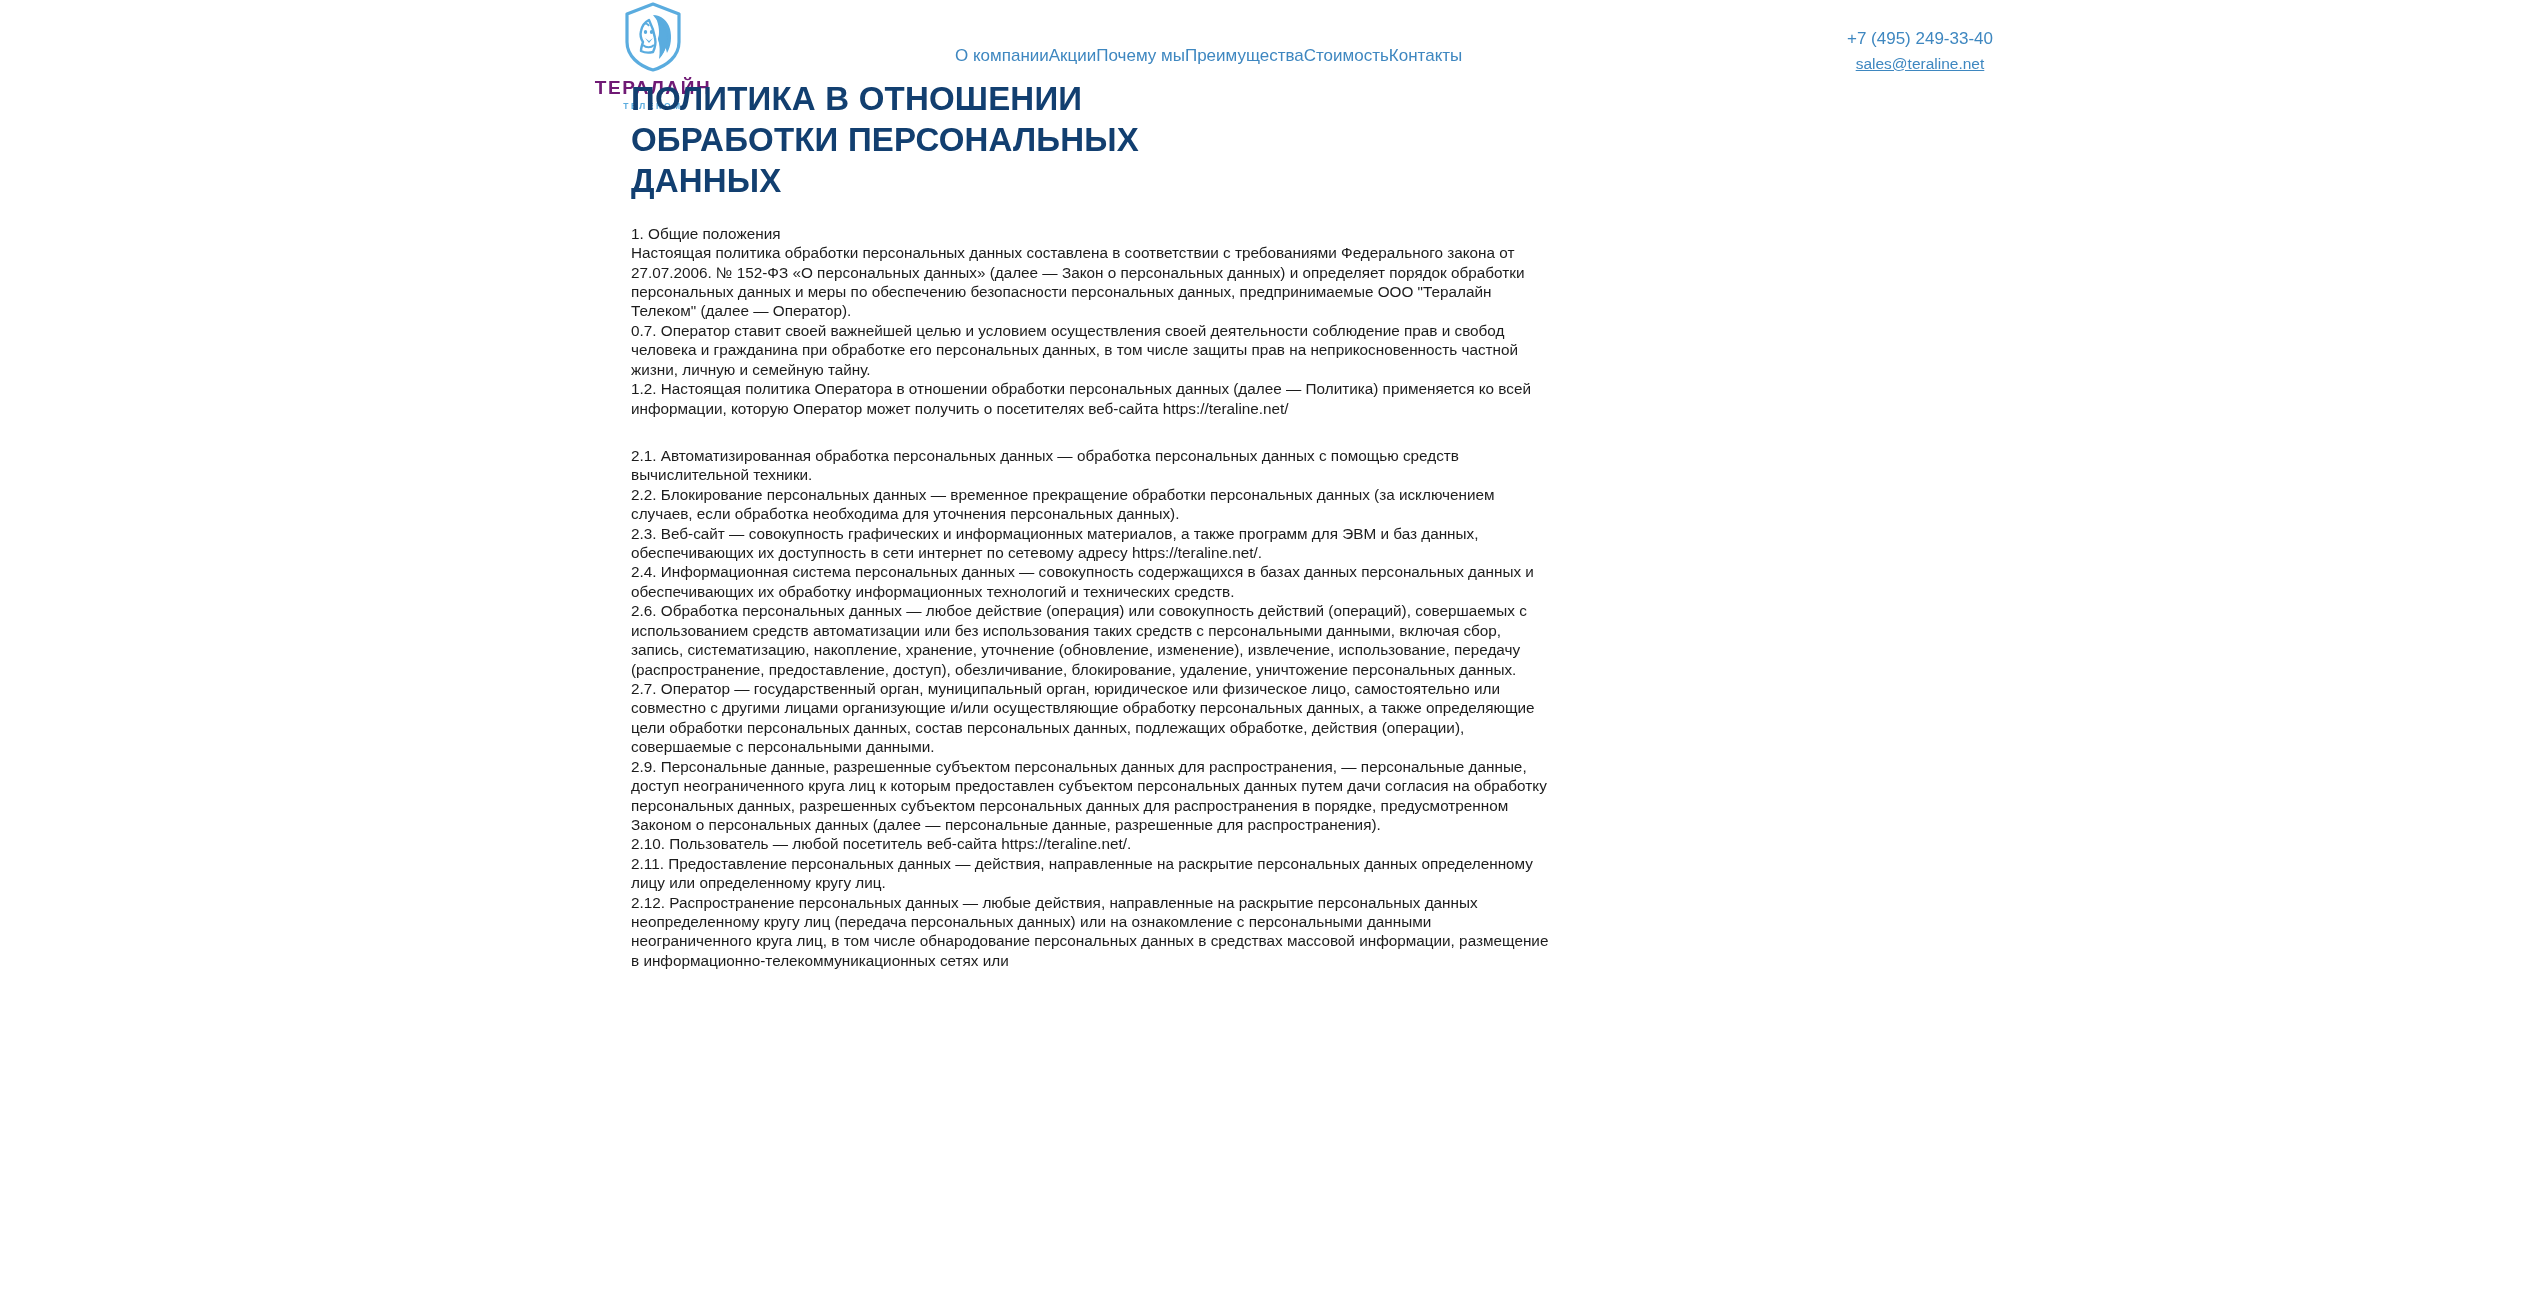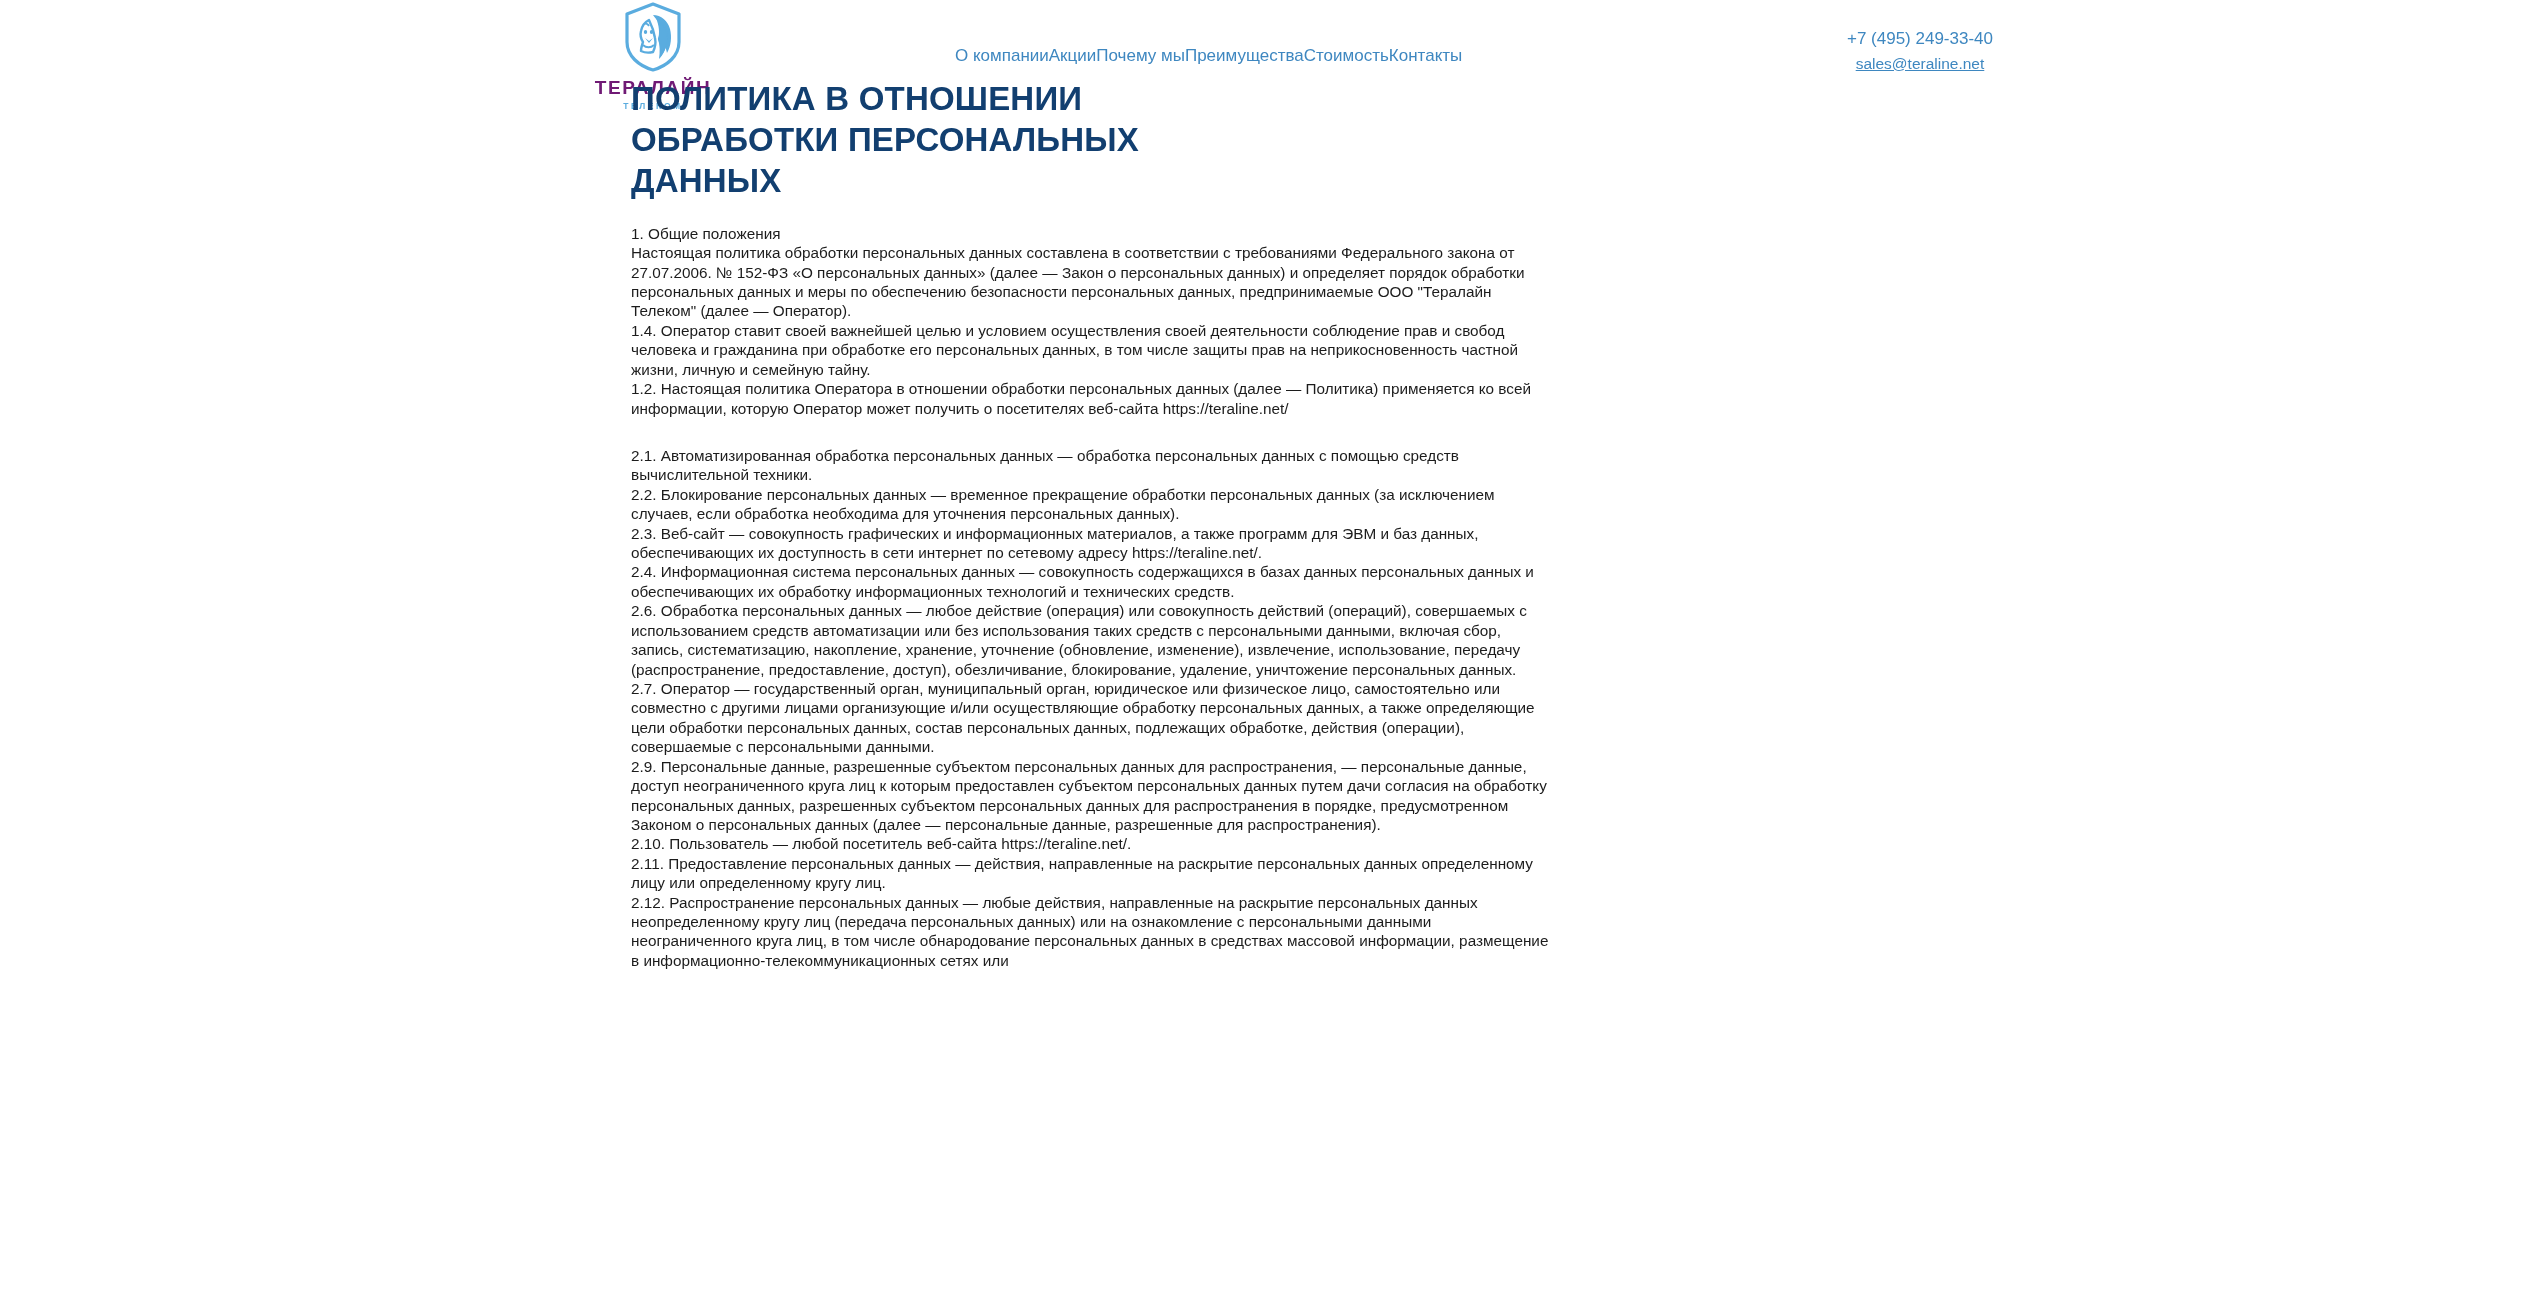--- a/index.html
+++ b/index.html
@@ -180,21 +180,21 @@
 </header>
 
 <main class="page-wrap">
 
   <h1 class="page-title">ПОЛИТИКА В ОТНОШЕНИИ ОБРАБОТКИ ПЕРСОНАЛЬНЫХ ДАННЫХ</h1>
 
   <div class="policy-body">
 
     <p class="policy-section">1. Общие положения</p>
     <p class="policy-para">Настоящая политика обработки персональных данных составлена в соответствии с требованиями Федерального закона от 27.07.2006. № 152-ФЗ «О персональных данных» (далее — Закон о персональных данных) и определяет порядок обработки персональных данных и меры по обеспечению безопасности персональных данных, предпринимаемые ООО "Тералайн Телеком" (далее — Оператор).</p>
-    <p class="policy-para">1.4. Оператор ставит своей важнейшей целью и условием осуществления своей деятельности соблюдение прав и свобод человека и гражданина при обработке его персональных данных, в том числе защиты прав на неприкосновенность частной жизни, личную и семейную тайну.</p>
+    <p class="policy-para">0.7. Оператор ставит своей важнейшей целью и условием осуществления своей деятельности соблюдение прав и свобод человека и гражданина при обработке его персональных данных, в том числе защиты прав на неприкосновенность частной жизни, личную и семейную тайну.</p>
     <p class="policy-para">1.2. Настоящая политика Оператора в отношении обработки персональных данных (далее — Политика) применяется ко всей информации, которую Оператор может получить о посетителях веб-сайта https://teraline.net/</p>
 
     <div class="policy-gap"></div>
 
     <p class="policy-para">2.1. Автоматизированная обработка персональных данных — обработка персональных данных с помощью средств вычислительной техники.</p>
     <p class="policy-para">2.2. Блокирование персональных данных — временное прекращение обработки персональных данных (за исключением случаев, если обработка необходима для уточнения персональных данных).</p>
     <p class="policy-para">2.3. Веб-сайт — совокупность графических и информационных материалов, а также программ для ЭВМ и баз данных, обеспечивающих их доступность в сети интернет по сетевому адресу https://teraline.net/.</p>
     <p class="policy-para">2.4. Информационная система персональных данных — совокупность содержащихся в базах данных персональных данных и обеспечивающих их обработку информационных технологий и технических средств.</p>
     <p class="policy-para">2.6. Обработка персональных данных — любое действие (операция) или совокупность действий (операций), совершаемых с использованием средств автоматизации или без использования таких средств с персональными данными, включая сбор, запись, систематизацию, накопление, хранение, уточнение (обновление, изменение), извлечение, использование, передачу (распространение, предоставление, доступ), обезличивание, блокирование, удаление, уничтожение персональных данных.</p>
     <p class="policy-para">2.7. Оператор — государственный орган, муниципальный орган, юридическое или физическое лицо, самостоятельно или совместно с другими лицами организующие и/или осуществляющие обработку персональных данных, а также определяющие цели обработки персональных данных, состав персональных данных, подлежащих обработке, действия (операции), совершаемые с персональными данными.</p>

